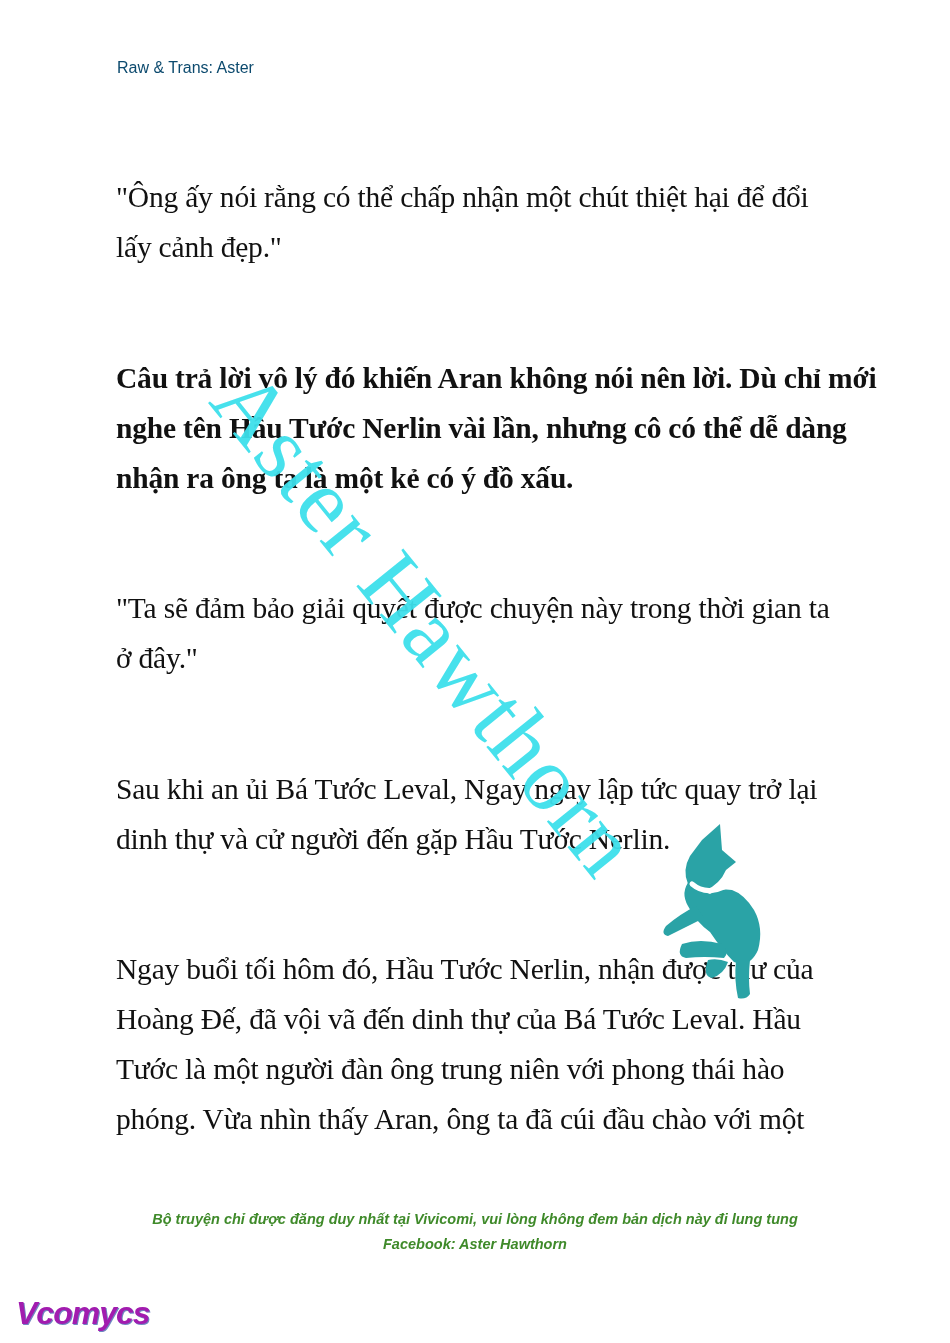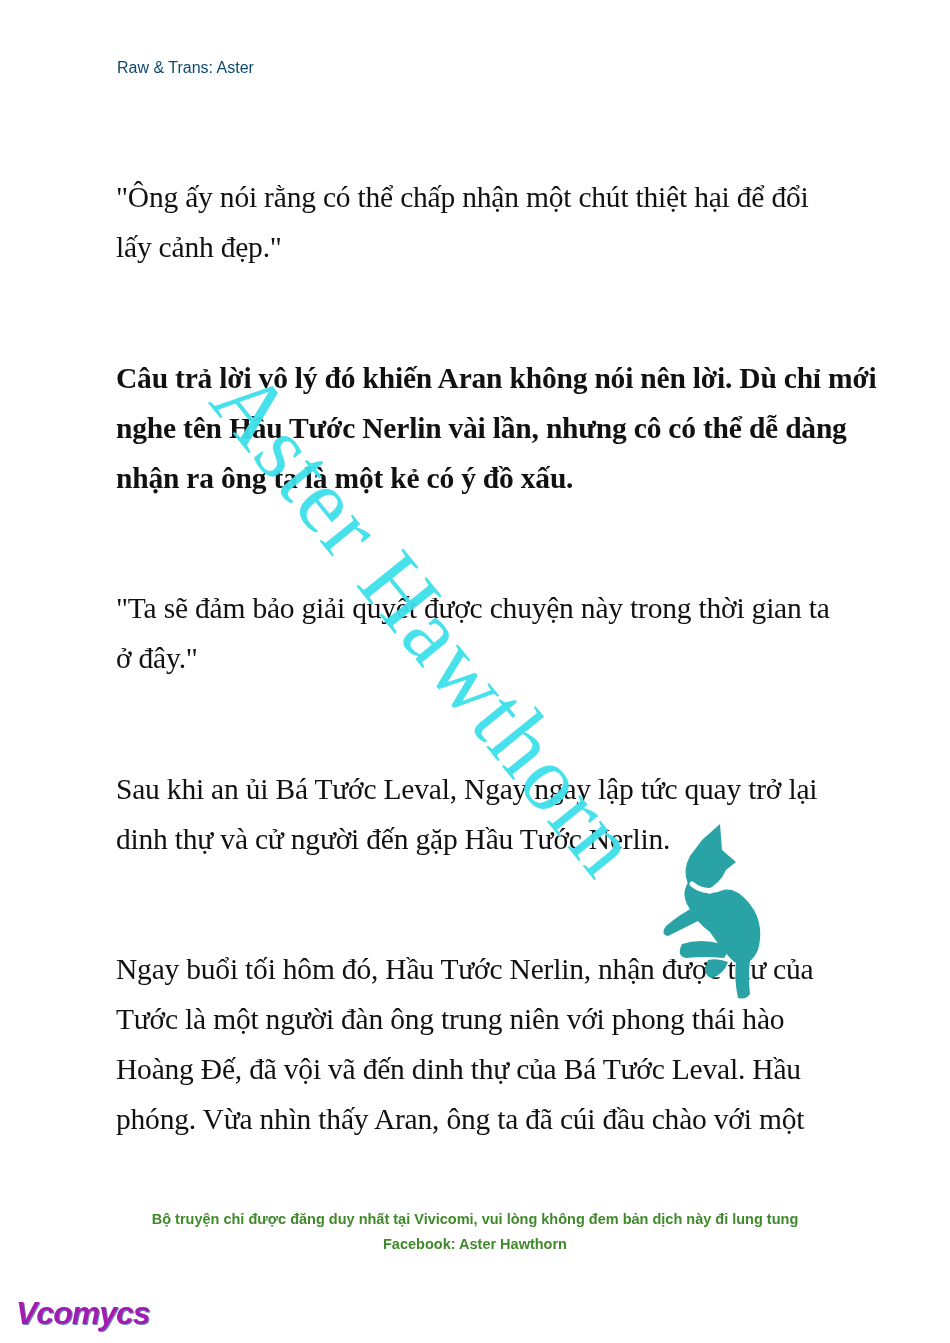--- a/index.html
+++ b/index.html
@@ -19,21 +19,21 @@
   .watermark {
     position: absolute; left: 96px; top: 570px; width: 660px;
     font-family: "Liberation Serif", serif; font-size: 92px; color: #3ee0ec;
     transform: rotate(51deg); transform-origin: center center;
     white-space: nowrap; text-align: center; opacity: 0.95; pointer-events: none;
     letter-spacing: 2px;
   }
   .cat { position: absolute; left: 650px; top: 810px; width: 135px; height: 190px; }
   .footer {
     position: absolute; left: 0; top: 1207px; width: 950px; text-align: center;
-    font-family: "Liberation Sans", sans-serif; font-weight: bold;
+    font-family: "Liberation Sans", sans-serif; font-style: italic; font-weight: bold;
     font-size: 14.5px; line-height: 25px; color: #3f8a2a;
   }
   .footer .fl { display: block; }
   .logo {
     position: absolute; left: 16px; top: 1295px;
     font-family: "Liberation Sans", sans-serif; font-style: italic; font-weight: bold;
     font-size: 32px; color: #a21caf; letter-spacing: -1px;
     text-shadow: 1px 1px 0 #6f86c0;
   }
 </style>
@@ -57,22 +57,22 @@
     <div class="para" style="top:583px;">
       <span class="line">"Ta sẽ đảm bảo giải quyết được chuyện này trong thời gian ta</span>
       <span class="line">ở đây."</span>
     </div>
     <div class="para" style="top:764px;">
       <span class="line">Sau khi an ủi Bá Tước Leval, Ngay ngay lập tức quay trở lại</span>
       <span class="line">dinh thự và cử người đến gặp Hầu Tước Nerlin.</span>
     </div>
     <div class="para" style="top:944px;">
       <span class="line">Ngay buổi tối hôm đó, Hầu Tước Nerlin, nhận được thư của</span>
+      <span class="line">Hoàng Đế, đã vội vã đến dinh thự của Bá Tước Leval. Hầu</span>
       <span class="line">Tước là một người đàn ông trung niên với phong thái hào</span>
-      <span class="line">Hoàng Đế, đã vội vã đến dinh thự của Bá Tước Leval. Hầu</span>
       <span class="line">phóng. Vừa nhìn thấy Aran, ông ta đã cúi đầu chào với một</span>
     </div>
   </div>
 
   <div class="watermark">Aster Hawthorn</div>
 
   <svg class="cat" viewBox="0 0 135 190" xmlns="http://www.w3.org/2000/svg">
     <g fill="#2aa3a6">
 
       <path d="M52 30 L70 14 L72 40 L86 52 L76 60 Q70 74 56 80 Q44 84 38 74 Q32 60 40 46 Z"></path>

